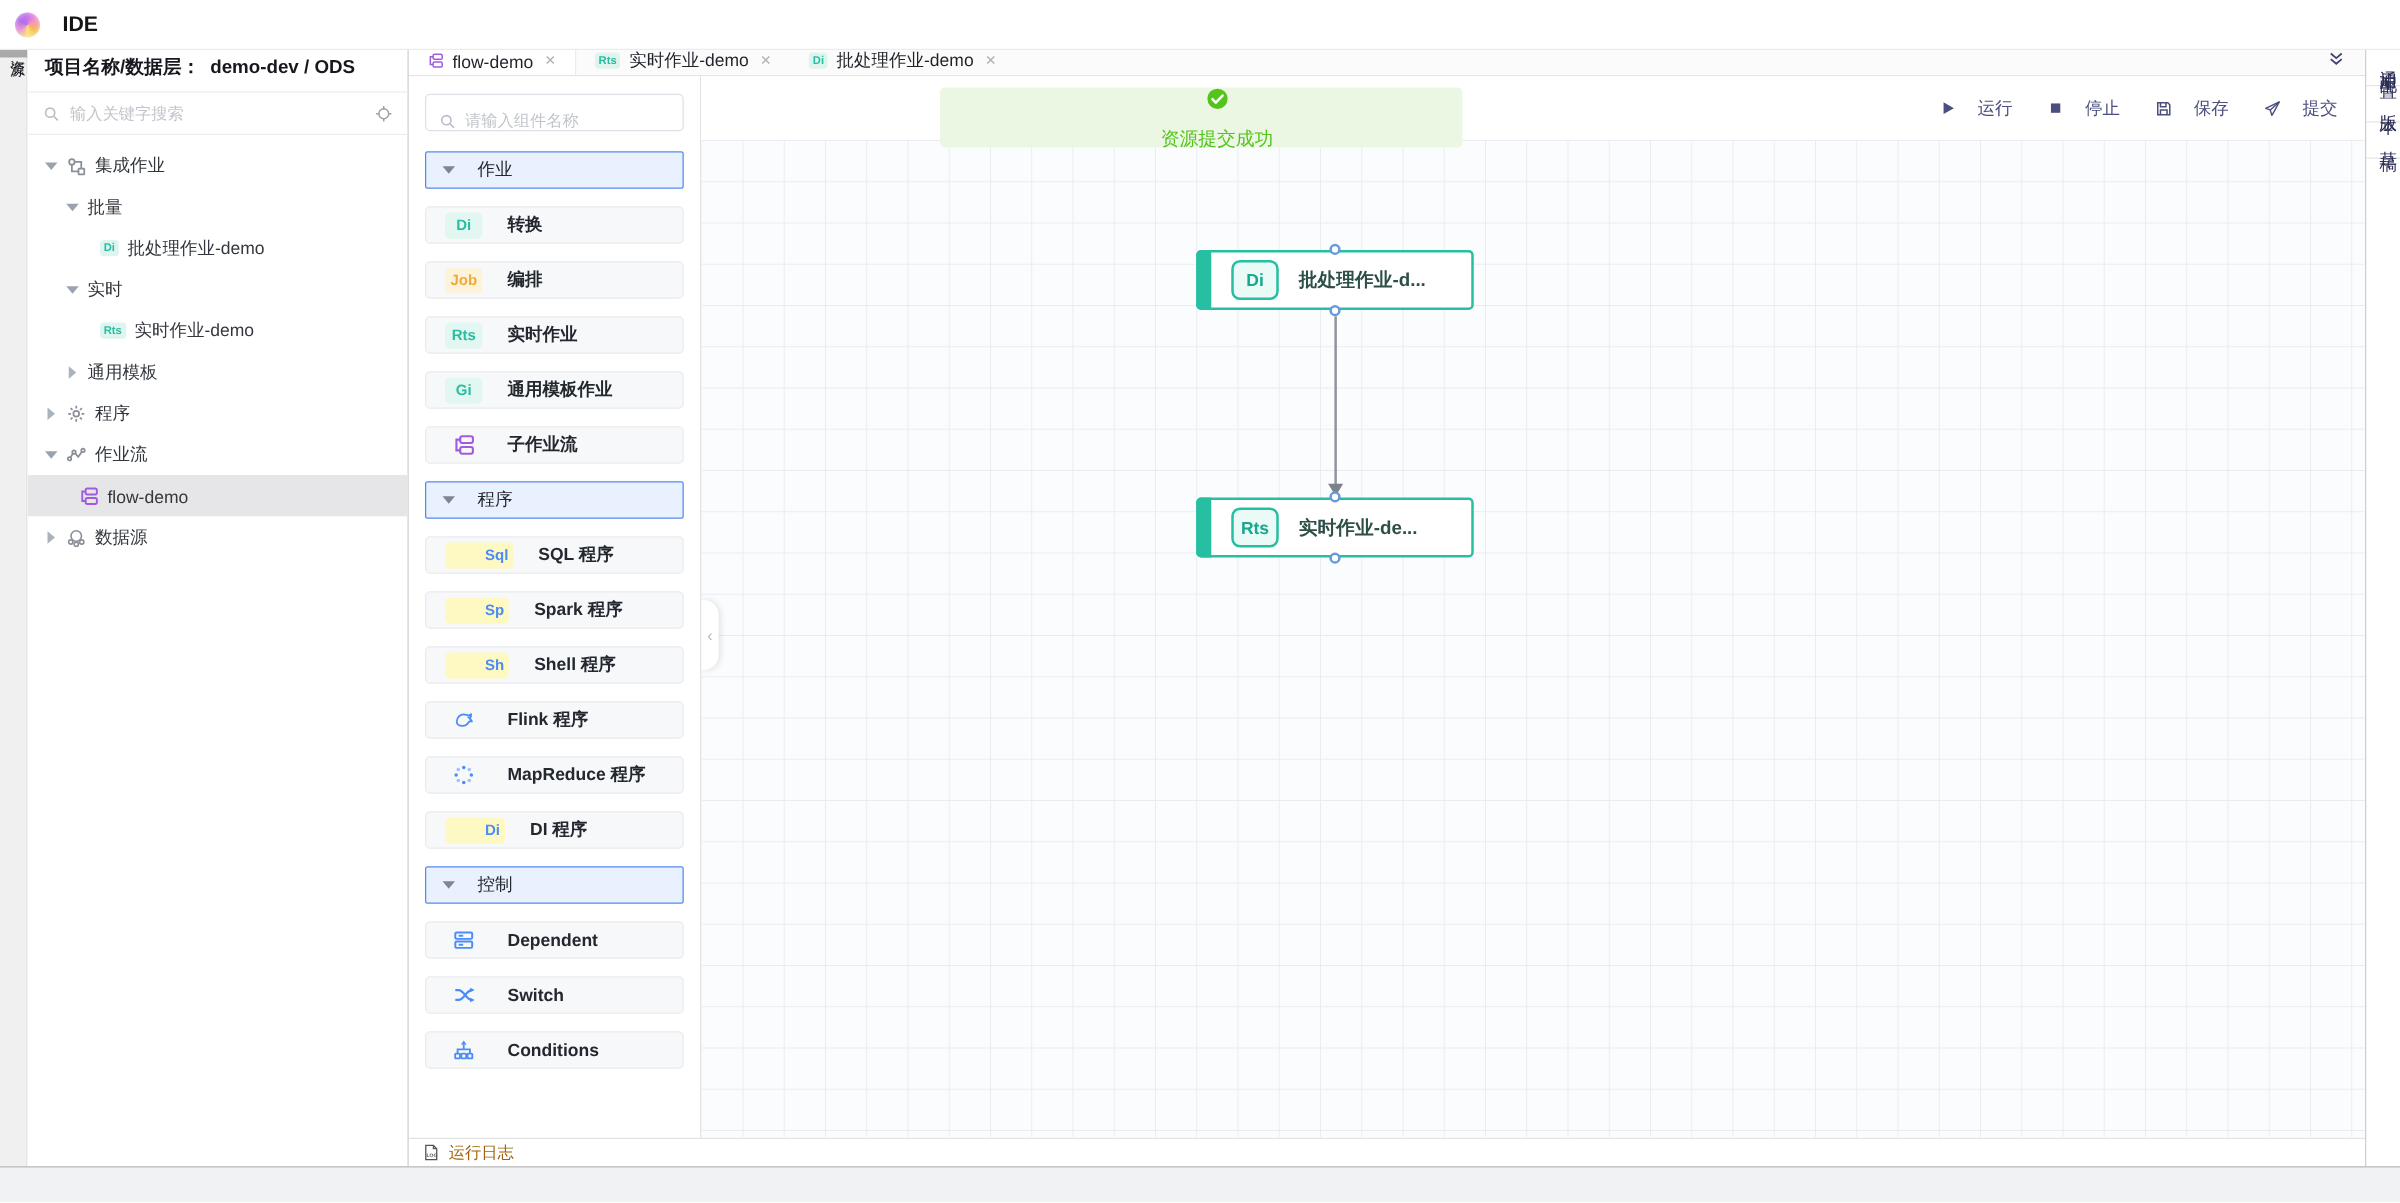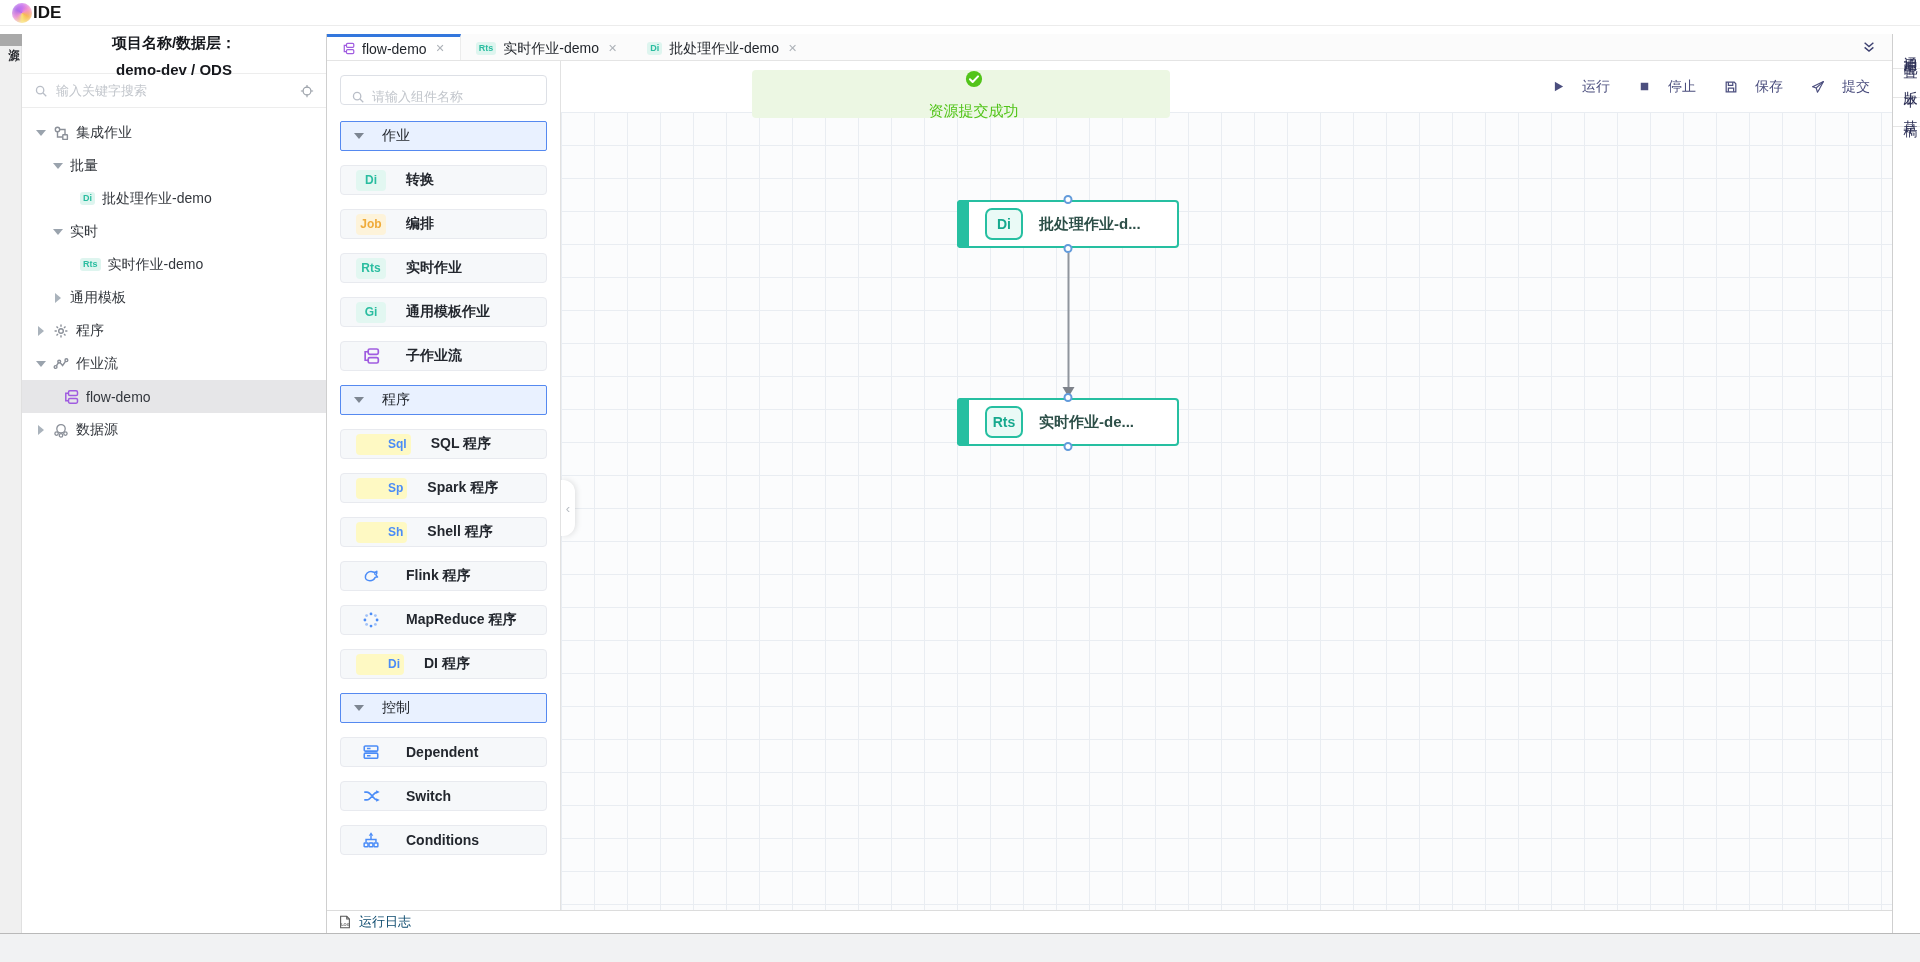--- a/index.html
+++ b/index.html
@@ -1,30 +1,30 @@
 <!DOCTYPE html>
 <html><head>
 <meta charset="utf-8">
 <style>
   * { margin:0; padding:0; box-sizing:border-box; }
   html,body { width:1920px; height:962px; font-family:"Liberation Sans","DejaVu Sans",sans-serif; background:#fff; }
   .app { position:relative; width:1920px; height:962px; overflow:hidden; background:#fff; color:#23272e; }
 
   
-  .topbar { position:absolute; left:0; top:0; width:1920px; height:26px; background:#fff; border-bottom:1px solid #ececec; display:flex; align-items:center; gap:1px; padding:0 12px; z-index:10; }
+  .topbar { position:absolute; left:0; top:0; width:1920px; height:40px; background:#fff; border-bottom:1px solid #ececec; display:flex; align-items:center; gap:18px; padding:0 12px; z-index:10; }
   .logo { width:20px; height:20px; border-radius:50%; background:conic-gradient(#c873f0,#f591c8,#f7b955,#f9e37a,#e98fd6,#b06fe8,#c873f0); box-shadow:inset 0 0 4px rgba(255,255,255,.6); }
   .app-title { font-size:17px; font-weight:600; color:#141414; }
 
   
   .left-rail { position:absolute; left:0; top:34px; width:22px; bottom:29px; background:#f0f0f0; border-right:1px solid #e0e0e0; z-index:5; }
   .resources-tab { width:22px; background:#a9a9a9; color:#16181d; writing-mode:vertical-rl; text-orientation:upright; font-size:12px; padding:5px 0; text-align:center; letter-spacing:1px; cursor:pointer; }
 
   
   .sidebar { position:absolute; left:22px; top:34px; width:305px; bottom:29px; background:#fff; border-right:1px solid #cfcfcf; z-index:5; overflow:hidden; }
-  .sidebar-header { height:40px; display:flex; align-items:center; gap:8px; padding:0 14px; border-bottom:1px solid #ededed; font-size:15px; font-weight:700; color:#16181d; white-space:nowrap;flex-direction:column; }
+  .sidebar-header { height:40px; display:flex; align-items:center; gap:8px; padding:0 14px; border-bottom:1px solid #ededed; font-size:15px; font-weight:700; color:#16181d; white-space:nowrap; }
   .sidebar-search { height:34px; display:flex; align-items:center; gap:8px; padding:0 12px; border-bottom:1px solid #ededed; }
   .sidebar-search input { flex:1; border:none; outline:none; font-size:13px; color:#333; font-family:inherit; background:transparent; }
   .sidebar-search input::placeholder { color:#c2c6cc; }
   .icon { display:inline-flex; align-items:center; justify-content:center; flex:none; }
   .icon svg { display:block; }
   .i16 svg { width:16px; height:16px; } .i14 svg { width:14px; height:14px; } .i18 svg { width:18px; height:18px; } .i13 svg { width:13px; height:13px; }
   .tree { padding-top:8px; }
   .tree-row { height:33px; display:flex; align-items:center; gap:7px; font-size:14px; color:#33373d; cursor:pointer; white-space:nowrap; }
   .tree-row.selected { background:#e6e6e8; }
   .expander { width:10px; height:10px; display:inline-flex; align-items:center; justify-content:center; flex:none; }
@@ -68,21 +68,21 @@
   .collapse-handle { position:absolute; left:0; top:419px; width:14px; height:56px; background:#fff; border-radius:0 12px 12px 0; box-shadow:1px 0 6px rgba(0,0,0,.13); z-index:4; display:flex; align-items:center; justify-content:center; color:#b7bcc2; font-size:13px; cursor:pointer; }
   .edge-svg { position:absolute; inset:0; z-index:1; pointer-events:none; }
   .node { position:absolute; width:222px; height:48px; background:#fff; border:2px solid #26bfa1; border-radius:4px; display:flex; align-items:center; gap:16px; padding-left:26px; z-index:2; cursor:move; }
   .node::before { content:""; position:absolute; left:-2px; top:-2px; bottom:-2px; width:12px; background:#26bfa1; border-radius:4px 0 0 4px; }
   .node-badge { position:relative; width:38px; height:32px; border:2px solid #26bfa1; background:#eafaf6; color:#17a98e; border-radius:7px; display:flex; align-items:center; justify-content:center; font-weight:700; font-size:14px; flex:none; }
   .node-label { font-size:15px; font-weight:700; color:#2d4f48; white-space:nowrap; }
   .port { position:absolute; width:9px; height:9px; background:#fff; border:2px solid #639bdb; border-radius:50%; left:50%; transform:translateX(-50%); z-index:3; }
   .port.top { top:-7px; } .port.bottom { bottom:-7px; }
 
   
-  .logbar { height:23px; flex:none; background:#fff; border-top:1px solid #dcdcdc; display:flex; align-items:center; gap:7px; padding:0 11px; font-size:13px; color:#0c4a6e; }
+  .logbar { height:23px; flex:none; background:#fff; border-top:1px solid #dcdcdc; display:flex; align-items:center; gap:7px; padding:0 11px; font-size:13px; color:#a16207; }
   .right-rail { position:absolute; right:0; top:34px; width:28px; bottom:29px; background:#fff; border-left:1px solid #cfcfcf; z-index:5; }
   .rail-item { writing-mode:vertical-rl; text-orientation:upright; font-size:14px; color:#2c2f55; letter-spacing:3px; padding:11px 0; margin:0 auto; text-align:center; width:100%; border-bottom:1px solid #e6e6e6; cursor:pointer; }
   .bottom-strip { position:absolute; left:0; right:0; bottom:0; height:29px; background:#f1f2f3; border-top:1px solid #b9b9b9; z-index:8; }
 </style>
 </head>
 <body>
 
 <div class="app">
 
   <div class="topbar">

